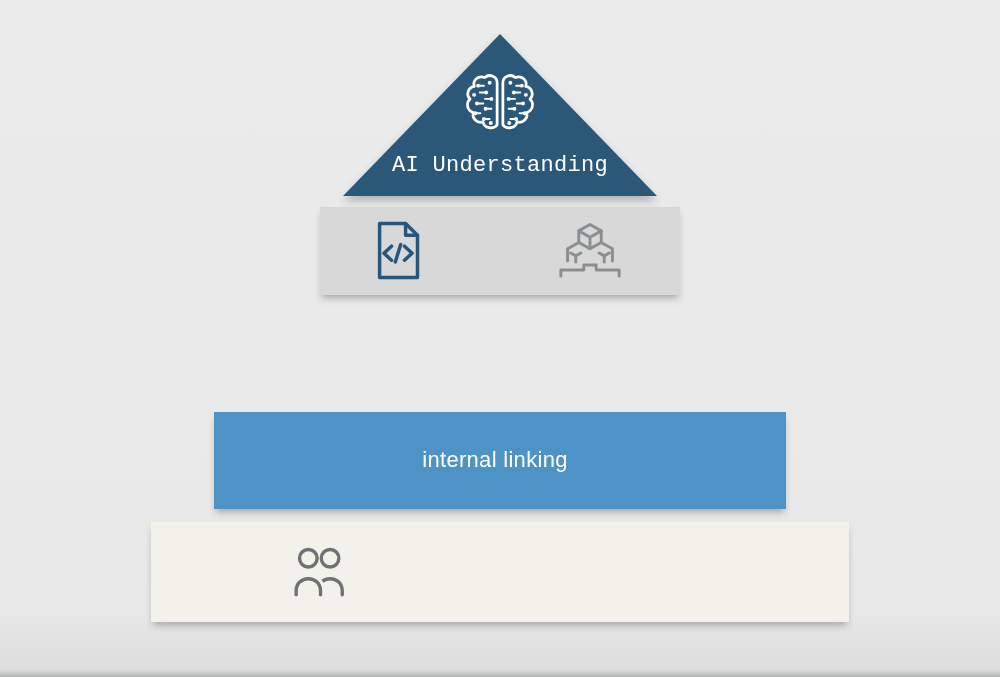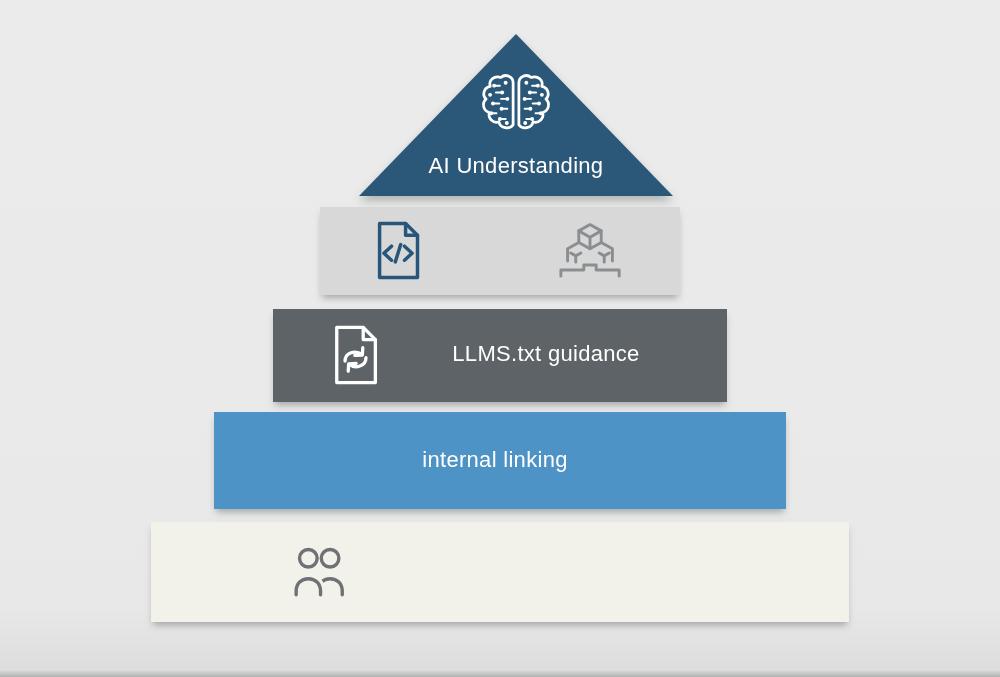--- a/index.html
+++ b/index.html
@@ -1,22 +1,22 @@
 <!DOCTYPE html>
 <html><head>
 <meta charset="utf-8">
 <style>
   html,body{margin:0;padding:0;background:#dcdddc;}
   .stage{
     position:relative;width:1000px;height:677px;overflow:hidden;
     background:linear-gradient(180deg,#eaebea 0%,#e9eae9 60%,#e7e8e7 90%,#dcdddc 99%,#d2d3d2 100%);
     font-family:"Liberation Sans","DejaVu Sans",sans-serif;
   }
-  .tri-wrap{position:absolute;left:359px;top:34px;width:314px;height:162px;
-    filter:drop-shadow(0 5px 4px rgba(110,112,115,0.45));}
+  .tri-wrap{position:absolute;left:343px;top:34px;width:314px;height:162px;
+    filter:drop-shadow(0 5px 4px rgba(110,112,115,0.45));font-family:Liberation Mono, monospace;}
   .tri{width:100%;height:100%;background:#2b5878;
     clip-path:polygon(50% 0,100% 100%,0 100%);position:relative;}
   .tri-label{position:absolute;left:0;right:0;top:119px;text-align:center;
     color:#ffffff;font-size:22px;letter-spacing:0.3px;}
   .bar{position:absolute;box-shadow:0 5px 7px -2px rgba(110,112,115,0.55);}
   .bar2{left:320px;top:207px;width:360px;height:88px;background:#d8d8d8;}
   .bar3{left:273px;top:309px;width:454px;height:93px;background:#5d6366;}
   .bar4{left:214px;top:412px;width:572px;height:97px;background:#4e93c5;}
   .bar5{left:151px;top:522px;width:698px;height:100px;background:#f2f1ea;}
   .icon{position:absolute;}
@@ -86,33 +86,20 @@
         <path d="M22 10.6 L32 16.2 L42 10.6 M32 16.2 V26.6"></path>
         <path d="M22 21 L12 26.6 V37.5"></path>
         <path d="M14.8 30.4 L19.3 32.9 L23.8 30.4 M19.3 32.9 V38.5"></path>
         <path d="M42 21 L52 26.6 V37.5"></path>
         <path d="M40.2 30.4 L44.7 32.9 L49.2 30.4 M44.7 32.9 V38.5"></path>
         <path d="M6 51 V45.5 H26.5 V41 H37.5 V45.5 H58 V51"></path>
       </g>
     </svg>
   </div>
 
-  <div class="bar bar3">
-    <svg class="icon ic-sync" width="53" height="64" viewBox="0 0 48 58">
-      <g fill="none" stroke="#ffffff" stroke-width="3" stroke-linecap="round" stroke-linejoin="round">
-        <path d="M7 4 H31 L42 15 V54 H7 Z"></path>
-        <path d="M31 4 V15 H42"></path>
-        <path d="M14.5 34.5 C14.5 27 24 24 29.8 28.6"></path>
-        <path d="M30.6 22.3 L30.2 29 L23.4 29.4"></path>
-        <path d="M33.5 31.5 C33.5 39 24 42 18.2 37.4"></path>
-        <path d="M17.4 43.7 L17.8 37 L24.6 36.6"></path>
-      </g>
-    </svg>
-    <div class="label">LLMS.txt guidance</div>
-  </div>
 
   <div class="bar bar4">
     <div class="label">internal linking</div>
   </div>
 
   <div class="bar bar5">
     <svg class="icon ic-people" width="68" height="53" viewBox="0 0 64 50">
 
       <g fill="none" stroke="#6f7274" stroke-width="3.2" stroke-linecap="round">
         <circle cx="41.5" cy="12.5" r="8.3"></circle>

